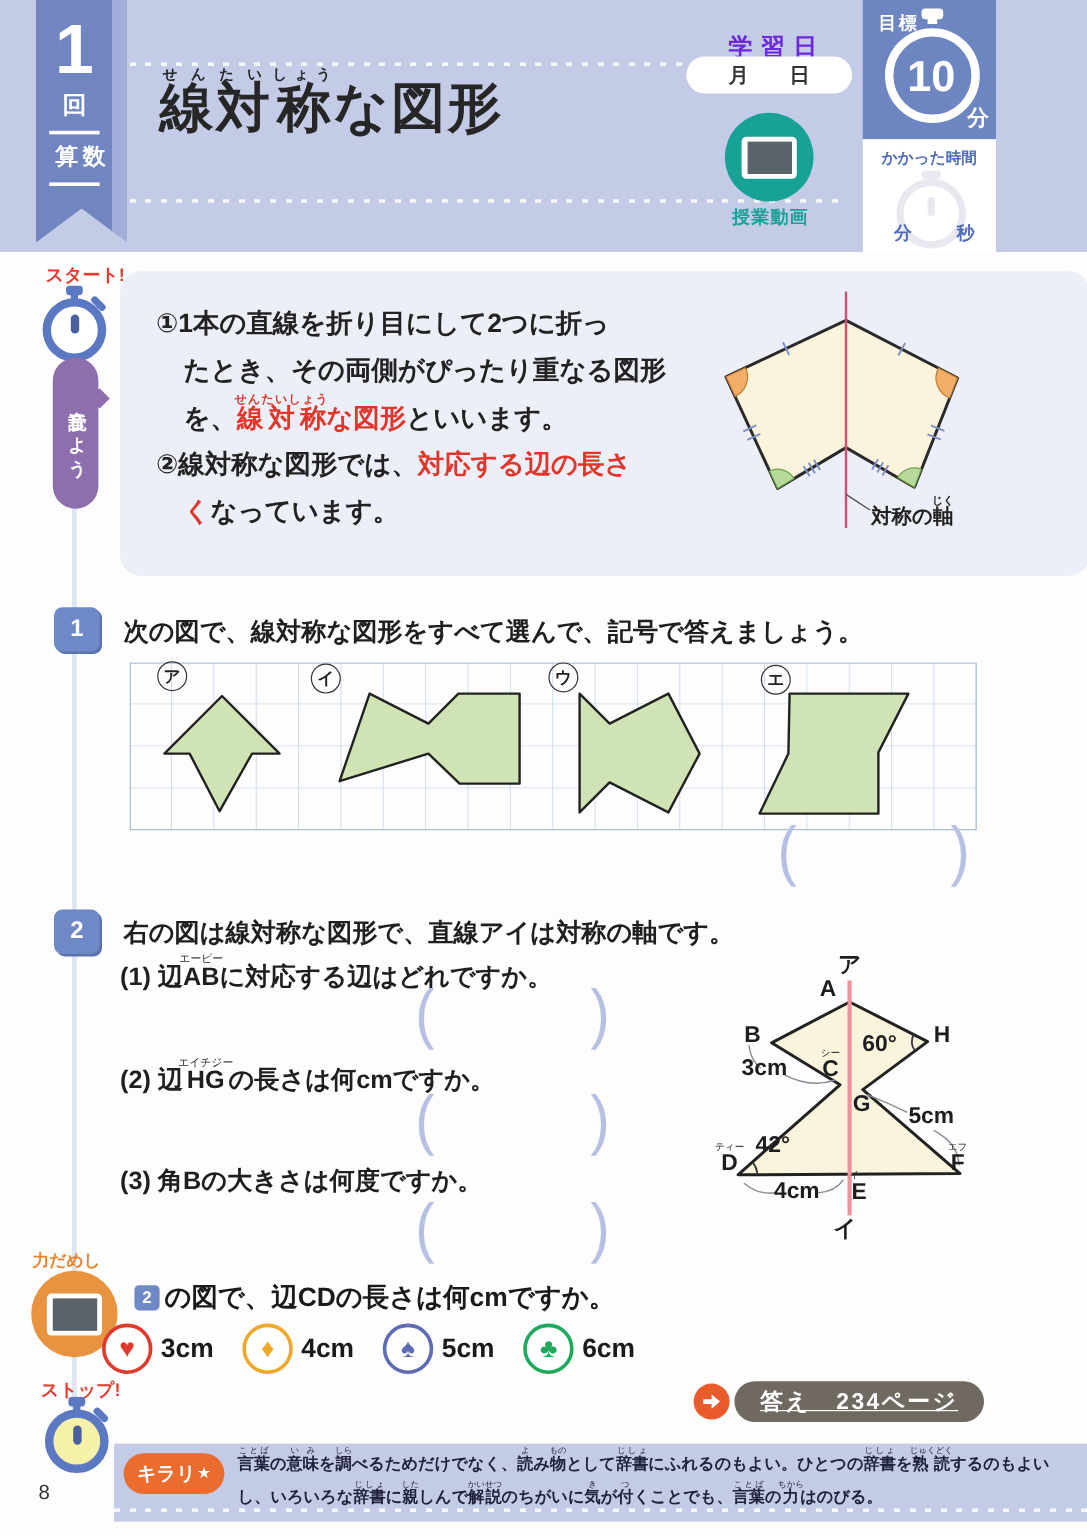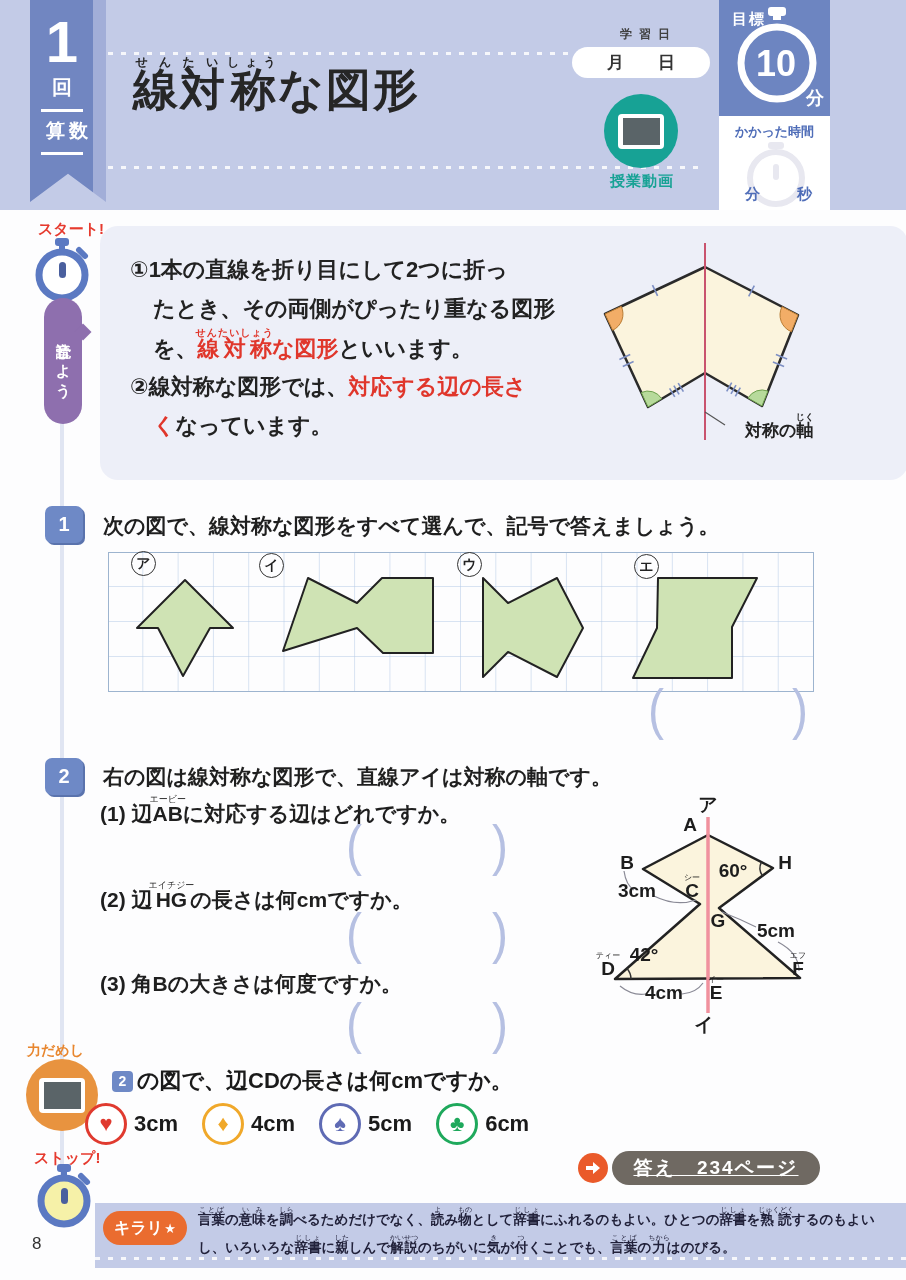--- a/index.html
+++ b/index.html
@@ -15,21 +15,21 @@
   .ribbon{position:absolute;left:30px;top:0;width:76px;height:202px;
     background:linear-gradient(90deg,#7186c1 0,#7186c1 63px,#a2aed8 63px);
     clip-path:polygon(0 0,100% 0,100% 100%,50% 86%,0 100%);
     color:#fff;text-align:center;}
   .ribbon-num{font-size:58px;font-weight:bold;line-height:60px;margin-top:12px;margin-right:12px;}
   .ribbon-kai{font-size:20px;font-weight:bold;margin-top:2px;margin-right:12px;}
   .ribbon-line{width:42px;height:3px;background:#fff;margin:8px 0 0 11px;}
   .ribbon-subject{font-size:19px;font-weight:bold;letter-spacing:4px;margin:6px 0 0 2px;}
   .title{position:absolute;left:133px;top:56px;margin:0;font-size:45px;font-weight:bold;color:#262626;letter-spacing:2px;}
   .title rt{font-size:12px;font-weight:bold;letter-spacing:6px;}
-  .study-date-label{position:absolute;left:620px;top:26px;color:#404040;font-weight:bold;font-size:12px;letter-spacing:7px;}
+  .study-date-label{position:absolute;left:607px;top:26px;color:#6d28d9;font-weight:bold;font-size:20px;letter-spacing:7px;}
   .date-pill{position:absolute;left:572px;top:47px;width:138px;height:31px;background:#fff;border-radius:16px;
     display:flex;align-items:center;justify-content:center;gap:34px;font-size:17px;font-weight:bold;color:#333;}
   .video-circle{position:absolute;left:604px;top:94px;width:74px;height:74px;border-radius:50%;background:#17a295;
     display:flex;align-items:center;justify-content:center;}
   .tablet{width:46px;height:35px;background:#fff;border-radius:4px;display:flex;align-items:center;justify-content:center;}
   .tablet .screen{width:37px;height:27px;background:#5a6468;}
   .video-label{position:absolute;left:592px;top:172px;width:100px;text-align:center;color:#17a295;font-weight:bold;font-size:15px;letter-spacing:1px;}
   .goal-box{position:absolute;left:719px;top:0;width:111px;height:116px;background:#6d85c1;}
   .goal-label{position:absolute;left:13px;top:10px;color:#fff;font-weight:bold;font-size:15px;letter-spacing:2px;}
   .goal-min-text{position:absolute;right:6px;bottom:6px;color:#fff;font-weight:bold;font-size:18px;}
@@ -57,21 +57,21 @@
   .page-num{position:absolute;left:32px;top:1234px;font-size:17px;color:#333;}
 
   
   .exp-box{position:absolute;left:100px;top:226px;width:772px;height:254px;background:#edeff8;border-radius:18px;padding-left:36px;}
   .exp-text{position:absolute;left:30px;top:24px;width:450px;font-size:22px;font-weight:bold;color:#222;}
   .exp-line{height:39px;line-height:39px;white-space:nowrap;}
   .exp-line.ind{padding-left:23px;}
   .red{color:#e0362b;}
   .exp-text rt{font-size:10px;font-weight:bold;letter-spacing:1px;}
   .exp-fig{position:absolute;left:480px;top:14px;width:270px;height:226px;}
-  .axis-label{position:absolute;left:146px;top:172px;font-size:17px;font-weight:bold;color:#222;white-space:nowrap;margin-left:19px;}
+  .axis-label{position:absolute;left:146px;top:172px;font-size:17px;font-weight:bold;color:#222;white-space:nowrap;}
   .axis-label rt{font-size:9px;font-weight:bold;}
 
   
   .numbox{position:absolute;width:38px;height:37px;background:#6e89c6;border-radius:7px;box-shadow:2px 2px 0 #5a73ad;
     color:#fff;font-weight:bold;font-size:20px;display:flex;align-items:center;justify-content:center;}
   .numbox-1{left:45px;top:506px;}
   .numbox-2{left:45px;top:758px;}
   .prompt{position:absolute;font-size:21px;color:#1f1f1f;font-weight:bold;white-space:nowrap;}
   .q1-prompt{left:103px;top:512px;}
   .q2-prompt{left:103px;top:763px;}

